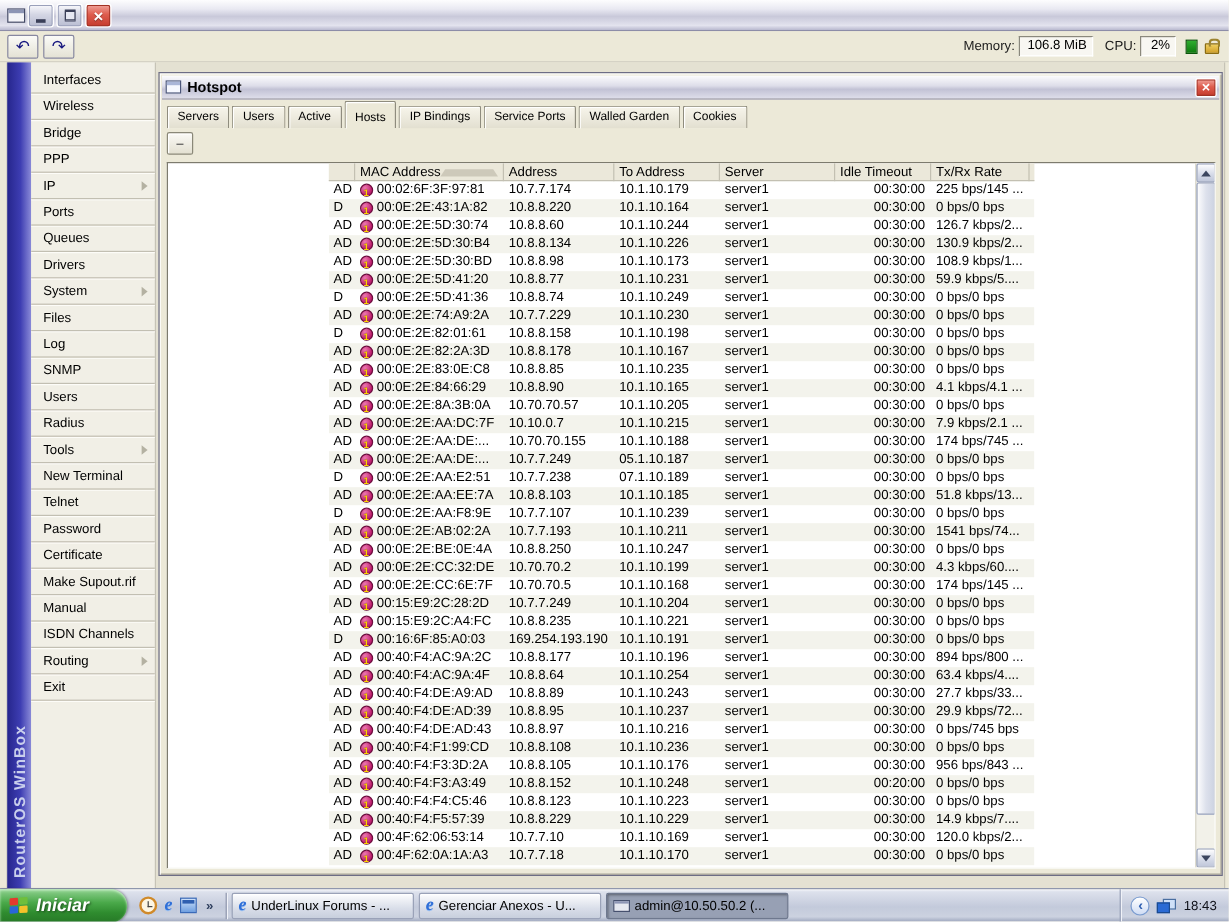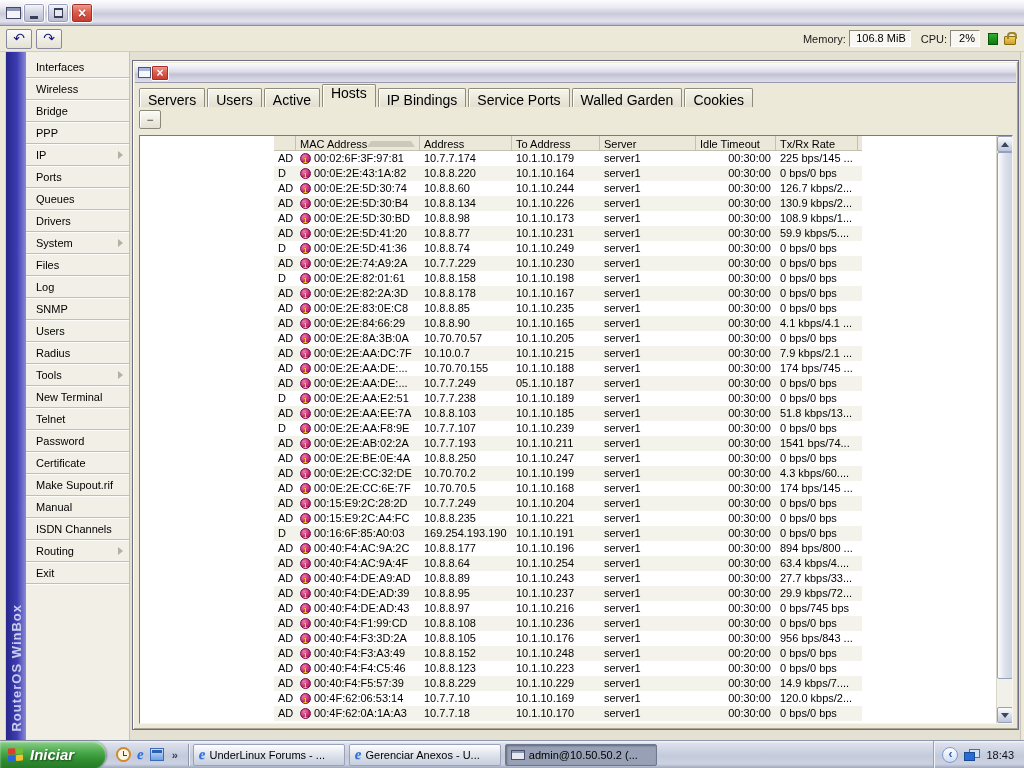--- a/index.html
+++ b/index.html
@@ -56,23 +56,23 @@
   .hs-titlebar { height:20px; display:flex; align-items:center; padding:0 2px 0 3px;
     background:linear-gradient(180deg,#fcfcfe,#dddde9 45%,#c2c2d5 60%,#dedeea); border-bottom:1px solid #9a9ab0; }
   .hs-icon { width:13px; height:11px; background:#f6f8ff; border:1px solid #4b5578; position:relative; flex:none; }
   .hs-icon::before { content:""; position:absolute; top:0; left:0; right:0; height:3px; background:#aab6d8; }
   .hs-title { font-weight:bold; font-size:12px; margin-left:5px; flex:1; }
   .hs-close { width:18px; height:16px; border:1px solid #fff; border-radius:2px;
     background:linear-gradient(180deg,#f0a49c,#de5d4e 45%,#c43a2c); box-shadow:inset 0 0 0 1px #a03225;
     color:#fff; font-weight:bold; font-size:12px; line-height:14px; text-align:center; }
 
   .tabs { height:24px; display:flex; align-items:flex-end; padding-left:4px; position:relative; }
-  .tab { height:19px; padding:3px 8px 0; margin-right:2px; font-size:14px;
+  .tab { height:19px; padding:3px 8px 0; margin-right:2px; font-size:10px;
     background:linear-gradient(180deg,#f7f5eb,#e2dfd0); border:1px solid #8f8c7e; border-bottom:none; border-radius:2px 2px 0 0; box-shadow:inset 1px 1px 0 #fff; }
-  .tab.active { height:23px; padding-top:0; background:#ece9d8; position:relative; z-index:2;text-align:center; }
+  .tab.active { height:23px; padding-top:8px; background:#ece9d8; position:relative; z-index:2;text-align:center; }
 
   .hs-toolstrip { height:26px; padding:3px 0 0 4px; }
   .strip-btn { width:22px; height:19px; border:1px solid #8a8878; border-radius:2px;
     background:linear-gradient(180deg,#fbfaf6,#e3e0d1); box-shadow:inset 1px 1px 0 #fff;
     display:flex; align-items:center; justify-content:center; color:#444; font-size:12px; line-height:12px; }
 
   .tablewrap { flex:1; margin:2px 3px 3px 4px; position:relative; background:#fff;
     border:1px solid; border-color:#7d7b6e #f6f5ef #f6f5ef #7d7b6e; overflow:hidden; }
   .tbl { position:absolute; top:0; left:0; right:16px; bottom:0; display:flex; flex-direction:column; overflow:hidden;align-items:center; }
   .thead { height:15px; display:flex; background:#ebe8da; border-bottom:1px solid #c3c0b2; flex:none; }
@@ -245,20 +245,21 @@
         </div>
         <div class="menu-item">
           <span>Exit</span>
         </div>
       </div>
     <div class="workspace">
 
       <div class="hotspot">
         <div class="hs-titlebar">
           <span class="hs-icon"></span>
+          <span class="hs-title">Hotspot</span>
           <span class="hs-close">×</span>
         </div>
         <div class="tabs">
             <div class="tab">Servers</div>
             <div class="tab">Users</div>
             <div class="tab">Active</div>
             <div class="tab active">Hosts</div>
             <div class="tab">IP Bindings</div>
             <div class="tab">Service Ports</div>
             <div class="tab">Walled Garden</div>
@@ -505,21 +506,21 @@
                   <div class="cell" style="width: 82px;">0 bps/0 bps</div>
                   <div class="cell filler"></div>
                 </div>
                 <div class="row">
                   <div class="cell" style="width: 22px;">D</div>
                   <div class="cell mac-cell" style="width: 124px;">
                     <span class="host-icon"></span>
                     <span>00:0E:2E:AA:E2:51</span>
                   </div>
                   <div class="cell" style="width: 92px;">10.7.7.238</div>
-                  <div class="cell" style="width: 88px;">10.1.10.189</div>
+                  <div class="cell" style="width: 88px;">07.1.10.189</div>
                   <div class="cell" style="width: 96px;">server1</div>
                   <div class="cell right" style="width: 80px;">00:30:00</div>
                   <div class="cell" style="width: 82px;">0 bps/0 bps</div>
                   <div class="cell filler"></div>
                 </div>
                 <div class="row">
                   <div class="cell" style="width: 22px;">AD</div>
                   <div class="cell mac-cell" style="width: 124px;">
                     <span class="host-icon"></span>
                     <span>00:0E:2E:AA:EE:7A</span>

